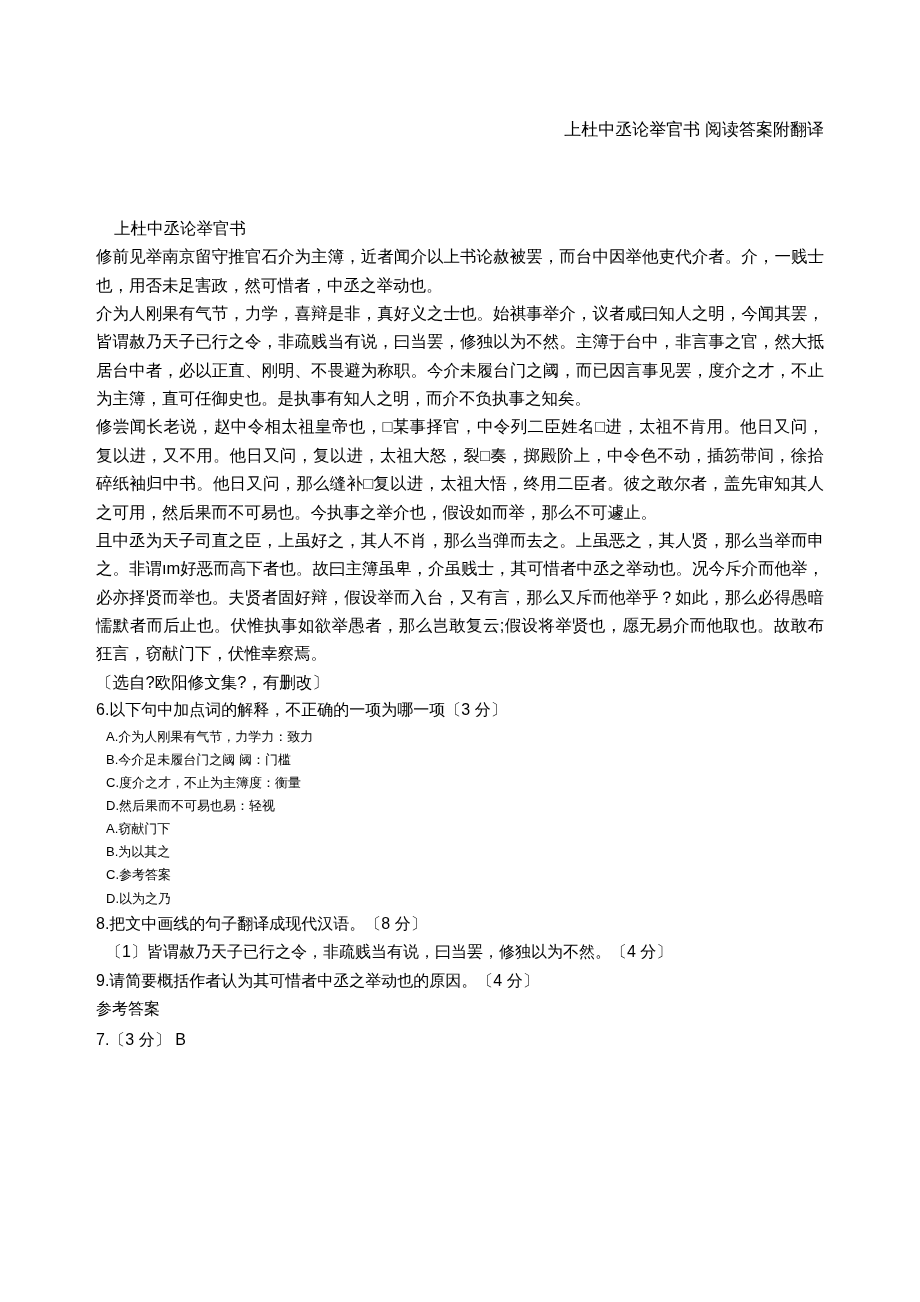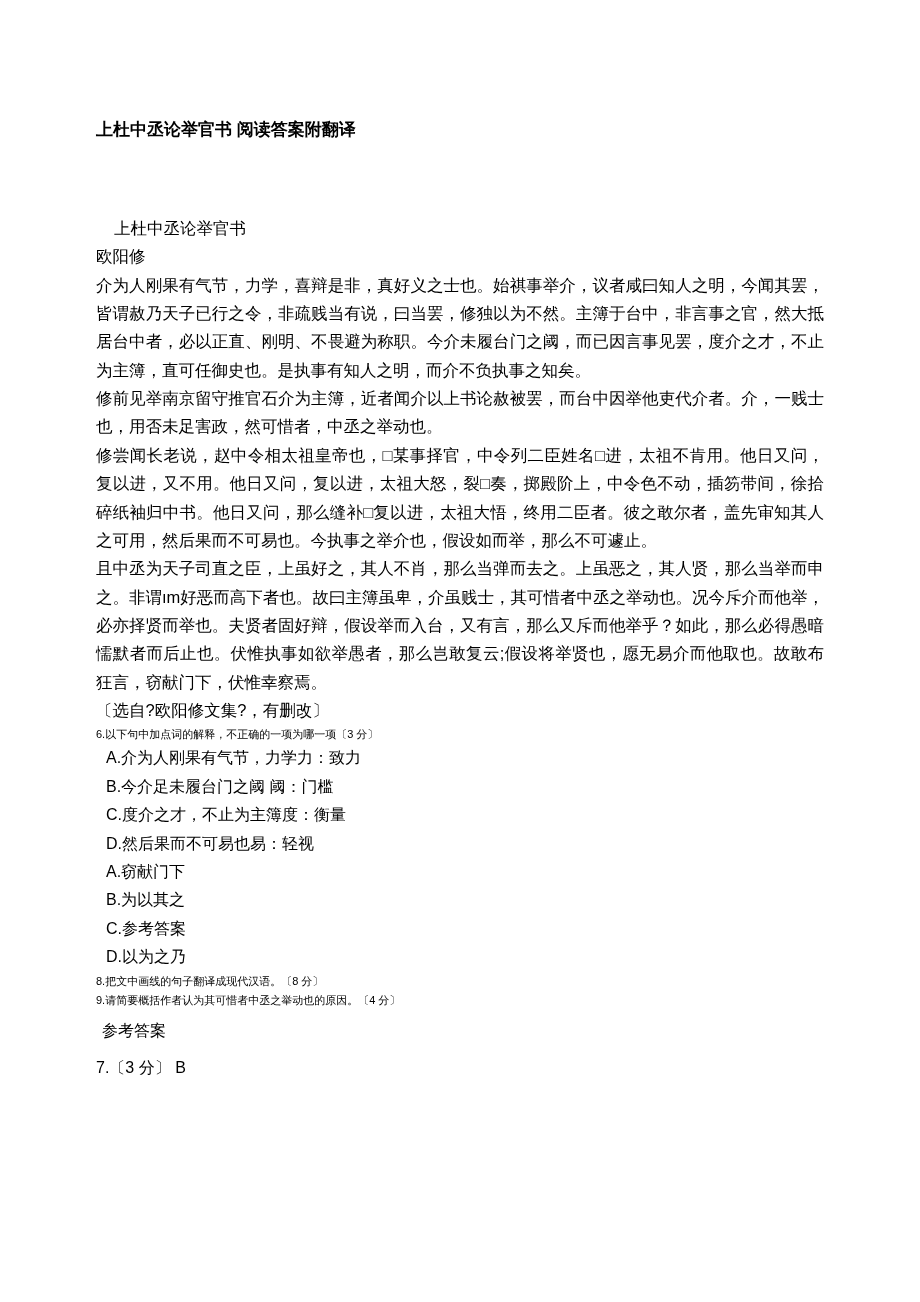--- a/index.html
+++ b/index.html
@@ -16,104 +16,104 @@
     overflow: hidden;
   }
   .page {
     width: 920px;
     height: 1302px;
     box-sizing: border-box;
     padding: 0 96px;
     position: relative;
   }
   .doc-title {
-    text-align: left;
+    text-align: right;
     font-size: 17px;
     line-height: 1.4;
     margin-top: 118px;
     font-family: "Liberation Sans", "DejaVu Sans", sans-serif;
-    font-weight: bold;
+    font-weight: normal;
   }
   .spacer-after-title {
     height: 72px;
   }
   .para {
     font-size: 16.5px;
     line-height: 1.72;
     text-align: justify;
     margin: 0;
     font-family: "Liberation Sans", "DejaVu Sans", sans-serif;
   }
   .indent-1 {
     text-indent: 0;
     padding-left: 18px;
   }
   .opt {
-    font-size: 16px;
+    font-size: 13px;
     line-height: 1.78;
     margin: 0;
     padding-left: 10px;
     font-family: "Liberation Sans", "DejaVu Sans", sans-serif;
   }
   .q {
-    font-size: 11px;
+    font-size: 16px;
     line-height: 1.78;
     margin: 0;
     font-family: "Liberation Sans", "DejaVu Sans", sans-serif;
   }
   .sub {
     font-size: 16px;
     line-height: 1.78;
     margin: 0;
     padding-left: 10px;
     font-family: "Liberation Sans", "DejaVu Sans", sans-serif;
   }
   .ans-head {
     font-size: 16px;
     line-height: 1.78;
-    margin: 6px;
+    margin: 0;
     font-family: "Liberation Sans", "DejaVu Sans", sans-serif;
   }
   .ans {
     font-size: 16px;
     line-height: 2.0;
     margin: 0;
     font-family: "Liberation Sans", "DejaVu Sans", sans-serif;
   }
 </style>
 </head>
 <body>
 
 <div class="page">
 
   <div class="doc-title">上杜中丞论举官书 阅读答案附翻译</div>
 
   <div class="spacer-after-title"></div>
 
   <p class="para indent-1">上杜中丞论举官书</p>
-  <p class="para">欧阳修</p>
 
+  <p class="para">修前见举南京留守推官石介为主簿，近者闻介以上书论赦被罢，而台中因举他吏代介者。介，一贱士也，用否未足害政，然可惜者，中丞之举动也。</p>
   <p class="para">介为人刚果有气节，力学，喜辩是非，真好义之士也。始祺事举介，议者咸曰知人之明，今闻其罢，皆谓赦乃天子已行之令，非疏贱当有说，曰当罢，修独以为不然。主簿于台中，非言事之官，然大抵居台中者，必以正直、刚明、不畏避为称职。今介未履台门之阈，而已因言事见罢，度介之才，不止为主簿，直可任御史也。是执事有知人之明，而介不负执事之知矣。</p>
-  <p class="para">修前见举南京留守推官石介为主簿，近者闻介以上书论赦被罢，而台中因举他吏代介者。介，一贱士也，用否未足害政，然可惜者，中丞之举动也。</p>
   <p class="para">修尝闻长老说，赵中令相太祖皇帝也，□某事择官，中令列二臣姓名□进，太祖不肯用。他日又问，复以进，又不用。他日又问，复以进，太祖大怒，裂□奏，掷殿阶上，中令色不动，插笏带间，徐拾碎纸袖归中书。他日又问，那么缝补□复以进，太祖大悟，终用二臣者。彼之敢尔者，盖先审知其人之可用，然后果而不可易也。今执事之举介也，假设如而举，那么不可遽止。</p>
   <p class="para">且中丞为天子司直之臣，上虽好之，其人不肖，那么当弹而去之。上虽恶之，其人贤，那么当举而申之。非谓ım好恶而高下者也。故曰主簿虽卑，介虽贱士，其可惜者中丞之举动也。况今斥介而他举，必亦择贤而举也。夫贤者固好辩，假设举而入台，又有言，那么又斥而他举乎？如此，那么必得愚暗懦默者而后止也。伏惟执事如欲举愚者，那么岂敢复云;假设将举贤也，愿无易介而他取也。故敢布狂言，窃献门下，伏惟幸察焉。</p>
 
   <p class="para">〔选自?欧阳修文集?，有删改〕</p>
 
   <p class="q">6.以下句中加点词的解释，不正确的一项为哪一项〔3 分〕</p>
   <p class="opt">A.介为人刚果有气节，力学力：致力</p>
   <p class="opt">B.今介足未履台门之阈 阈：门槛</p>
   <p class="opt">C.度介之才，不止为主簿度：衡量</p>
   <p class="opt">D.然后果而不可易也易：轻视</p>
 
   <p class="opt">A.窃献门下</p>
   <p class="opt">B.为以其之</p>
   <p class="opt">C.参考答案</p>
   <p class="opt">D.以为之乃</p>
 
   <p class="q">8.把文中画线的句子翻译成现代汉语。〔8 分〕</p>
+  <p class="sub">〔1〕皆谓赦乃天子已行之令，非疏贱当有说，曰当罢，修独以为不然。〔4 分〕</p>
 
   <p class="q">9.请简要概括作者认为其可惜者中丞之举动也的原因。〔4 分〕</p>
 
   <p class="ans-head">参考答案</p>
   <p class="ans">7.〔3 分〕   B</p>
 
 </div>
 
 </body></html>

